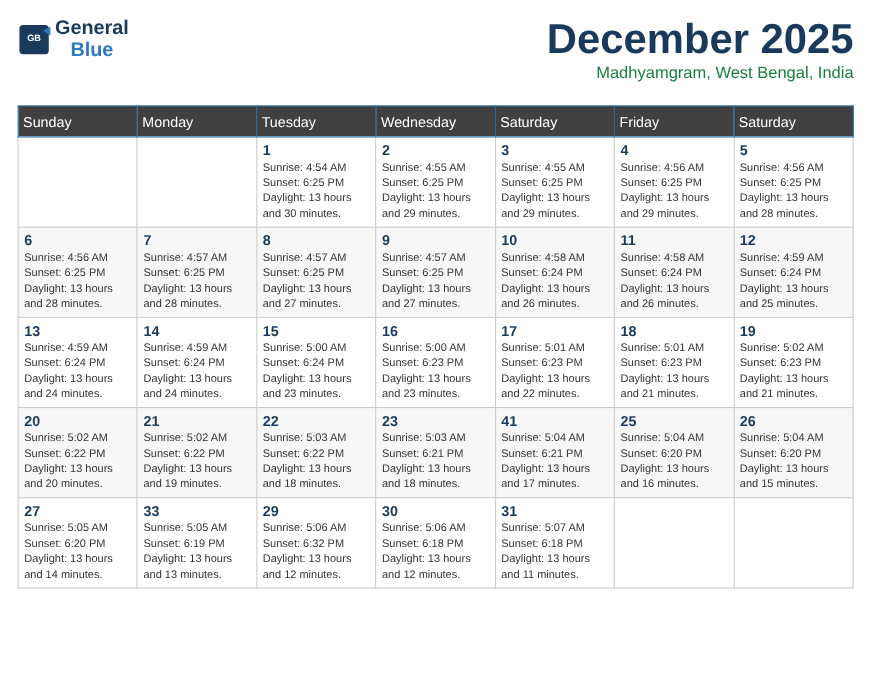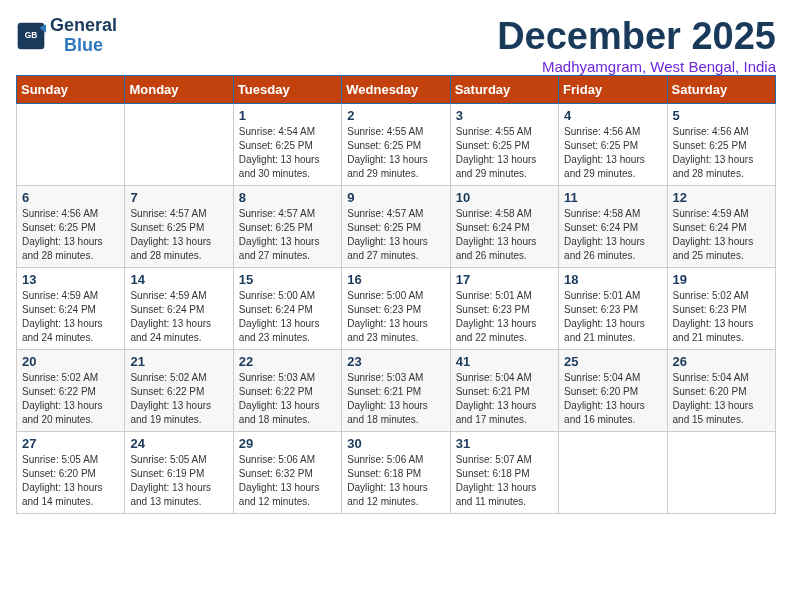--- a/index.html
+++ b/index.html
@@ -7,21 +7,21 @@
       font-family: Arial, sans-serif;
       background: #fff;
       width: 792px;
       min-height: 612px;
       padding: 16px;
     }
     .header {
       display: flex;
       justify-content: space-between;
       align-items: flex-start;
-      margin-bottom: 0;
+      margin-bottom: 21px;
     }
     .logo {
       display: flex;
       align-items: center;
       gap: 4px;
     }
     .logo-text {
       font-size: 18px;
       font-weight: bold;
       color: #1a3a5c;
@@ -34,33 +34,33 @@
     }
     .title-block { text-align: right; }
     .month-title {
       font-size: 38px;
       font-weight: bold;
       color: #1a3a5c;
       line-height: 1.1;
     }
     .location {
       font-size: 15px;
-      color: #6d28d9;
+      color: #15803d;
       text-align: right;
     }
     .calendar {
       width: 100%;
       border-collapse: collapse;
       border: 1px solid #ccc;
     }
     .calendar th {
-      background: #c2410c;
+      background: #404040;
       color: #fff;
       font-size: 13px;
-      font-weight: bold;
+      font-weight: normal;
       padding: 6px 4px;
       text-align: left;
       border: 1px solid #2569a1;
     }
     .calendar td {
       width: calc(100%/7);
       vertical-align: top;
       border: 1px solid #ccc;
       padding: 4px 5px;
       font-size: 10.5px;
@@ -286,21 +286,21 @@
         </td>
       </tr>
       <tr>
         <td>
           <span class="day-num">27</span>
           <div class="day-info">Sunrise: 5:05 AM
 Sunset: 6:20 PM
 Daylight: 13 hours and 14 minutes.</div>
         </td>
         <td>
-          <span class="day-num">24</span>
+          <span class="day-num">33</span>
           <div class="day-info">Sunrise: 5:05 AM
 Sunset: 6:19 PM
 Daylight: 13 hours and 13 minutes.</div>
         </td>
         <td>
           <span class="day-num">29</span>
           <div class="day-info">Sunrise: 5:06 AM
 Sunset: 6:32 PM
 Daylight: 13 hours and 12 minutes.</div>
         </td>

